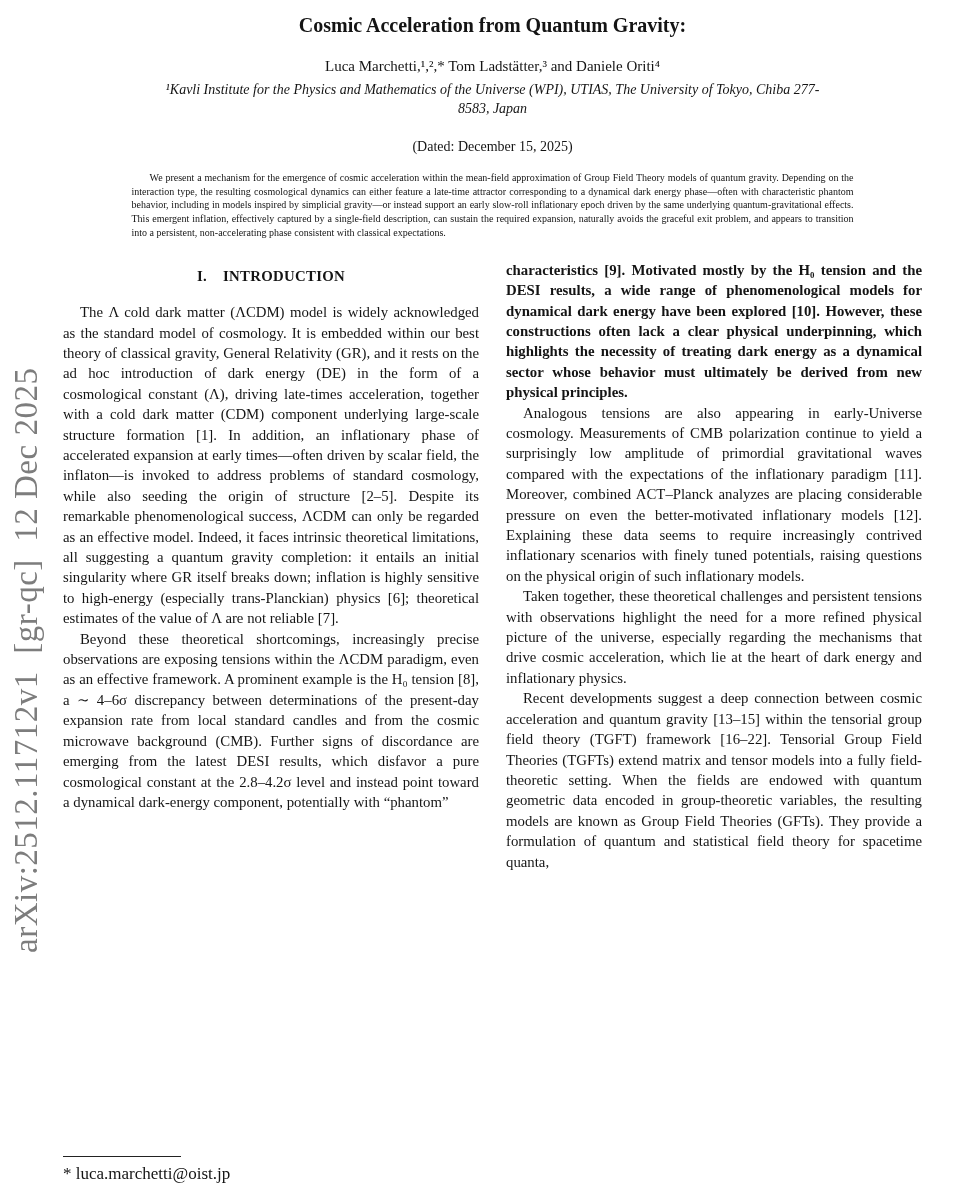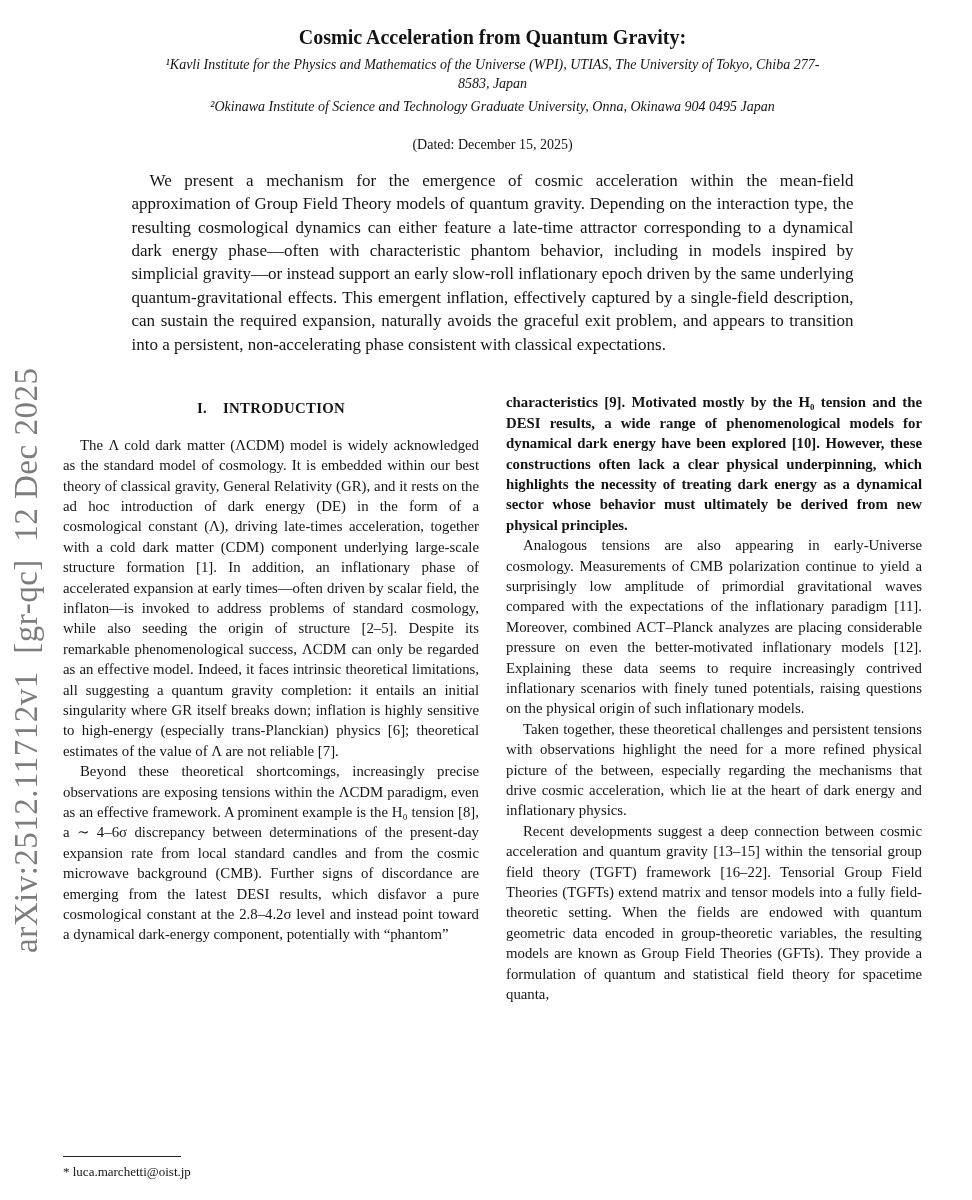--- a/index.html
+++ b/index.html
@@ -23,44 +23,44 @@
     transform-origin: 0 0;
     transform: rotate(-90deg);
     white-space: pre;
     font-size: 33px;
     color: #7d7d7d;
     letter-spacing: 0.5px;
   }
   .content {
     margin: 0 50px 0 63px; 
   }
-  .header { padding-top: 24px; text-align: center; }
+  .header { padding-top: 12px; text-align: center; }
   .title { font-size: 20px; font-weight: bold; line-height: 1.3; }
   .authors { font-size: 15px; margin-top: 20px; }
   .affiliations { margin-top: 6px; }
   .affil {
     font-style: italic;
     font-size: 14px;
     line-height: 1.35;
     max-width: 680px;
     margin: 4px auto;
   }
   .date { font-size: 14px; margin-top: 20px; }
   .abstract {
     width: 722px;
     margin: 16px auto 0;
     text-align: justify;
-    font-size: 17px;
+    font-size: 10px;
     line-height: 1.38;
     text-indent: 18px;
   }
   .columns {
     display: flex;
     gap: 27px;
-    margin-top: 36px;
+    margin-top: 20px;
   }
   .col {
     width: 420px;
     flex: 1 1 0;
     text-align: justify;
     font-size: 14.8px;
     line-height: 1.38;
   }
   .col p { margin: 0; }
   .col p.indent { text-indent: 17px; }
@@ -69,60 +69,60 @@
     text-align: center;
     font-weight: bold;
     font-size: 14.8px;
     white-space: pre;
     margin: 6px 0 16px 0;
     letter-spacing: 0.3px;
   }
   .footnote {
     position: absolute;
     left: 63px; top: 1156px;
-    font-size: 13px;
+    font-size: 17px;
   }
   .footnote-rule {
     width: 118px;
     border-top: 1.2px solid #222;
     margin-bottom: 7px;
   }
 </style>
 </head>
 <body>
 
 <div class="page">
 
   <div class="arxiv">arXiv:2512.11712v1  [gr-qc]  12 Dec 2025</div>
 
   <div class="content">
 
     <header class="header">
       <div class="title">
         <div>Cosmic Acceleration from Quantum Gravity:</div>
       </div>
+      <div class="authors">Luca Marchetti,¹,²,* Tom Ladstätter,³ and Daniele Oriti⁴</div>
       <div class="affiliations">
         <div class="affil">¹Kavli Institute for the Physics and Mathematics of the Universe (WPI), UTIAS, The University of Tokyo, Chiba 277-8583, Japan</div>
-        <div class="affil">²Okinawa Institute of Science and Technology Graduate University, Onna, Okinawa 904 0495 Japan</div>
       </div>
       <div class="date">(Dated: December 15, 2025)</div>
     </header>
 
     <div class="abstract">We present a mechanism for the emergence of cosmic acceleration within the mean-field approximation of Group Field Theory models of quantum gravity. Depending on the interaction type, the resulting cosmological dynamics can either feature a late-time attractor corresponding to a dynamical dark energy phase—often with characteristic phantom behavior, including in models inspired by simplicial gravity—or instead support an early slow-roll inflationary epoch driven by the same underlying quantum-gravitational effects. This emergent inflation, effectively captured by a single-field description, can sustain the required expansion, naturally avoids the graceful exit problem, and appears to transition into a persistent, non-accelerating phase consistent with classical expectations.</div>
 
     <div class="columns">
       <div class="col">
         <div class="section-heading">I.    INTRODUCTION</div>
         <p class="indent">The Λ cold dark matter (ΛCDM) model is widely acknowledged as the standard model of cosmology. It is embedded within our best theory of classical gravity, General Relativity (GR), and it rests on the ad hoc introduction of dark energy (DE) in the form of a cosmological constant (Λ), driving late-times acceleration, together with a cold dark matter (CDM) component underlying large-scale structure formation [1]. In addition, an inflationary phase of accelerated expansion at early times—often driven by scalar field, the inflaton—is invoked to address problems of standard cosmology, while also seeding the origin of structure [2–5]. Despite its remarkable phenomenological success, ΛCDM can only be regarded as an effective model. Indeed, it faces intrinsic theoretical limitations, all suggesting a quantum gravity completion: it entails an initial singularity where GR itself breaks down; inflation is highly sensitive to high-energy (especially trans-Planckian) physics [6]; theoretical estimates of the value of Λ are not reliable [7].</p>
         <p class="indent">Beyond these theoretical shortcomings, increasingly precise observations are exposing tensions within the ΛCDM paradigm, even as an effective framework. A prominent example is the H₀ tension [8], a ∼ 4–6σ discrepancy between determinations of the present-day expansion rate from local standard candles and from the cosmic microwave background (CMB). Further signs of discordance are emerging from the latest DESI results, which disfavor a pure cosmological constant at the 2.8–4.2σ level and instead point toward a dynamical dark-energy component, potentially with “phantom”</p>
       </div>
       <div class="col">
         <p class="noindent">characteristics [9]. Motivated mostly by the H₀ tension and the DESI results, a wide range of phenomenological models for dynamical dark energy have been explored [10]. However, these constructions often lack a clear physical underpinning, which highlights the necessity of treating dark energy as a dynamical sector whose behavior must ultimately be derived from new physical principles.</p>
         <p class="indent">Analogous tensions are also appearing in early-Universe cosmology. Measurements of CMB polarization continue to yield a surprisingly low amplitude of primordial gravitational waves compared with the expectations of the inflationary paradigm [11]. Moreover, combined ACT–Planck analyzes are placing considerable pressure on even the better-motivated inflationary models [12]. Explaining these data seems to require increasingly contrived inflationary scenarios with finely tuned potentials, raising questions on the physical origin of such inflationary models.</p>
-        <p class="indent">Taken together, these theoretical challenges and persistent tensions with observations highlight the need for a more refined physical picture of the between, especially regarding the mechanisms that drive cosmic acceleration, which lie at the heart of dark energy and inflationary physics.</p>
+        <p class="indent">Taken together, these theoretical challenges and persistent tensions with observations highlight the need for a more refined physical picture of the universe, especially regarding the mechanisms that drive cosmic acceleration, which lie at the heart of dark energy and inflationary physics.</p>
         <p class="indent">Recent developments suggest a deep connection between cosmic acceleration and quantum gravity [13–15] within the tensorial group field theory (TGFT) framework [16–22]. Tensorial Group Field Theories (TGFTs) extend matrix and tensor models into a fully field-theoretic setting. When the fields are endowed with quantum geometric data encoded in group-theoretic variables, the resulting models are known as Group Field Theories (GFTs). They provide a formulation of quantum and statistical field theory for spacetime quanta,</p>
       </div>
     </div>
 
   </div>
 
   <div class="footnote">
     <div class="footnote-rule"></div>
     <div class="footnote-text">* luca.marchetti@oist.jp</div>
   </div>

